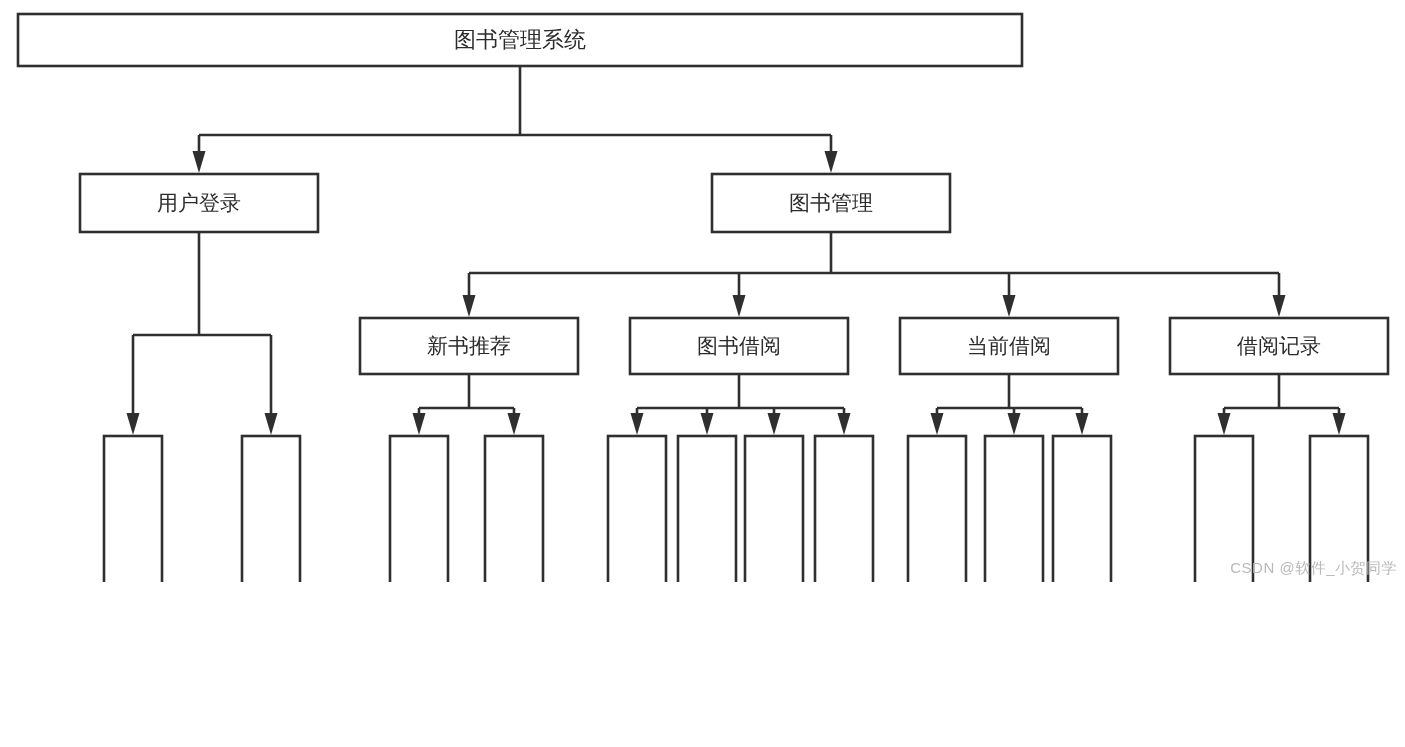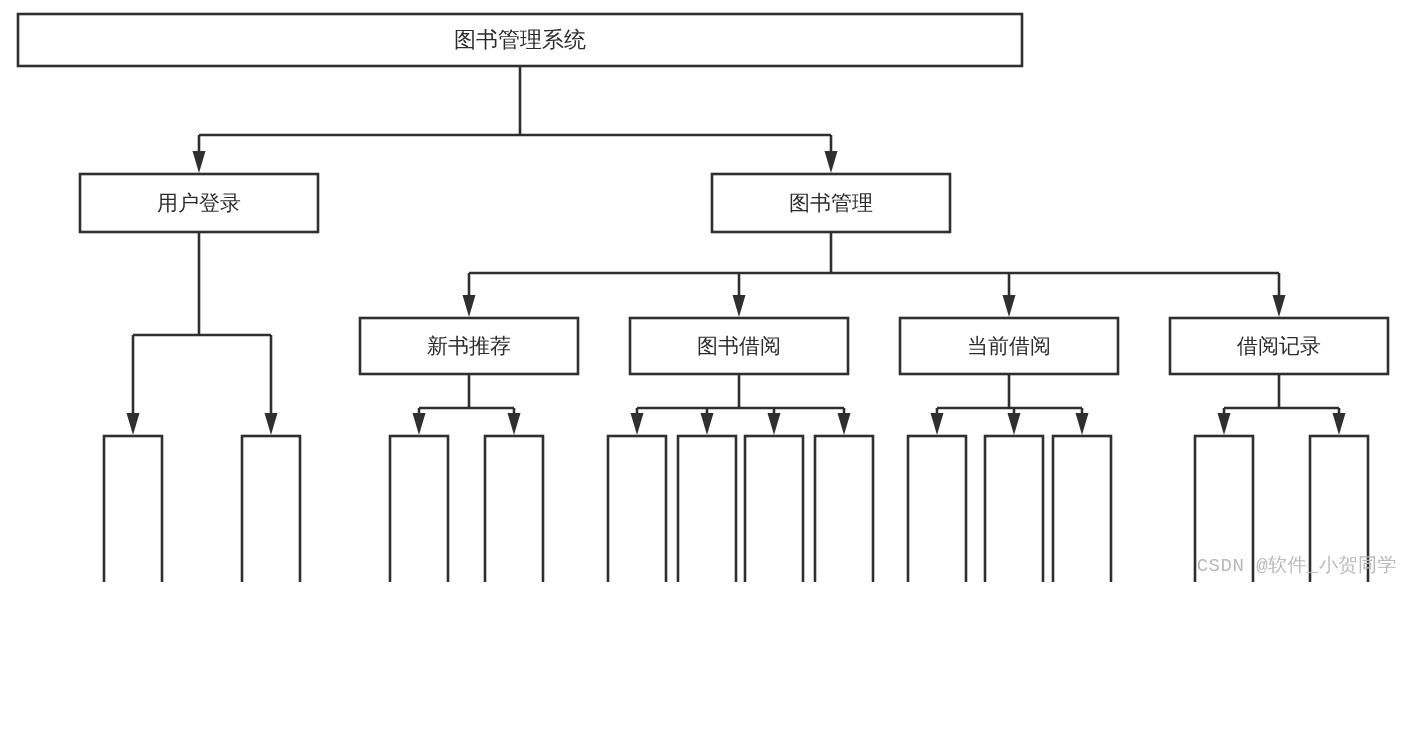--- a/index.html
+++ b/index.html
@@ -64,22 +64,22 @@
     letter-spacing: 4px;
     color: #2b2b2b;
     white-space: nowrap;
     pointer-events: none;
     user-select: none;
   }
   .watermark {
     position: absolute;
     right: 8px;
     bottom: 4px;
-    font-family: Liberation Mono, monospace;
-    font-size: 19px;
+    font-family: Liberation Sans, sans-serif;
+    font-size: 15px;
     color: #b9b9b9;
     letter-spacing: 0.5px;
     white-space: nowrap;
     user-select: none;
   }
 </style>
 </head>
 <body>
 
 <div id="diagram-root">

